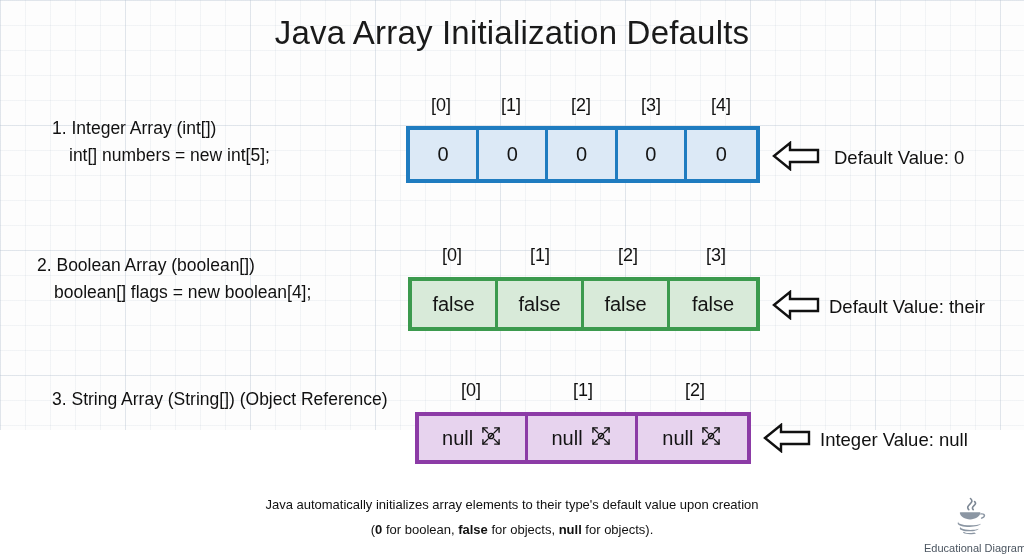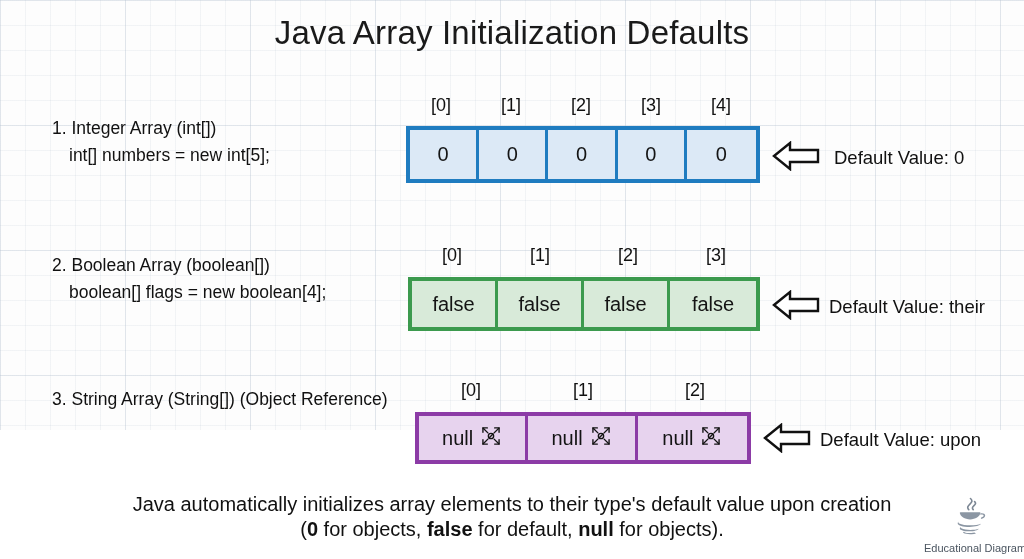--- a/index.html
+++ b/index.html
@@ -150,21 +150,21 @@
   
   .null-icon { display: block; }
 
   
   #footer {
     position: absolute;
     left: 0;
     top: 492px;
     width: 1024px;
     text-align: center;
-    font-size: 20px;
+    font-size: 13px;
     line-height: 25px;
     color: #111111;
   }
   #footer .fline { display: block; white-space: nowrap; }
   #footer b { font-weight: bold; }
 
   
   #brand {
     position: absolute;
     right: 8px;
@@ -217,21 +217,21 @@
 
   <div class="callout" style="left:772px; top:141px;gap:14px;">
     <span class="arrow-glyph">
       <svg width="48" height="30" viewBox="0 0 48 30" aria-hidden="true">
         <polygon points="2,15 18,2 18,9 46,9 46,21 18,21 18,28" fill="#ffffff" stroke="#111111" stroke-width="2.4" stroke-linejoin="miter"></polygon>
       </svg>
     </span>
     <span class="callout-text">Default Value: 0</span>
   </div>
 
-  <div class="row-label" style="left:52px; top:252px;">
+  <div class="row-label" style="left:37px; top:252px;">
     <span>2. Boolean Array (boolean[])</span>
     <span class="line2">boolean[] flags = new boolean[4];</span>
   </div>
 
   <div class="index-label" style="left:408px; top:245px; width:88px;">[0]</div>
   <div class="index-label" style="left:496px; top:245px; width:88px;">[1]</div>
   <div class="index-label" style="left:584px; top:245px; width:88px;">[2]</div>
   <div class="index-label" style="left:672px; top:245px; width:88px;">[3]</div>
 
   <div class="array" id="array-bool">
@@ -325,26 +325,26 @@
       </span>
     </div>
   </div>
 
   <div class="callout" style="left:763px; top:423px;">
     <span class="arrow-glyph">
       <svg width="48" height="30" viewBox="0 0 48 30" aria-hidden="true">
         <polygon points="2,15 18,2 18,9 46,9 46,21 18,21 18,28" fill="#ffffff" stroke="#111111" stroke-width="2.4" stroke-linejoin="miter"></polygon>
       </svg>
     </span>
-    <span class="callout-text">Default Value: upon</span>
+    <span class="callout-text">Integer Value: null</span>
   </div>
 
   <div id="footer">
     <span class="fline">Java automatically initializes array elements to their type's default value upon creation</span>
-    <span class="fline"><span>(</span><b>0</b><span> for objects, </span><b>false</b><span> for default, </span><b>null</b><span> for objects).</span></span>
+    <span class="fline"><span>(</span><b>0</b><span> for boolean, </span><b>false</b><span> for objects, </span><b>null</b><span> for objects).</span></span>
   </div>
 
   <div id="brand">
     <span>
       <svg width="46" height="42" viewBox="0 0 46 42" aria-hidden="true">
         <g fill="none" stroke="#7c8794" stroke-width="1.6" stroke-linecap="round">
           <path d="M23.5 3.5c2.6 2.2 1.1 4.0 -0.6 5.6c-1.9 1.8 -3.2 3.5 -1.1 5.6"></path>
           <path d="M27.6 6.6c1.8 1.6 0.6 3.0 -0.6 4.1c-1.4 1.3 -2.2 2.5 -0.8 3.9"></path>
         </g>
         <g fill="#8b96a3">

